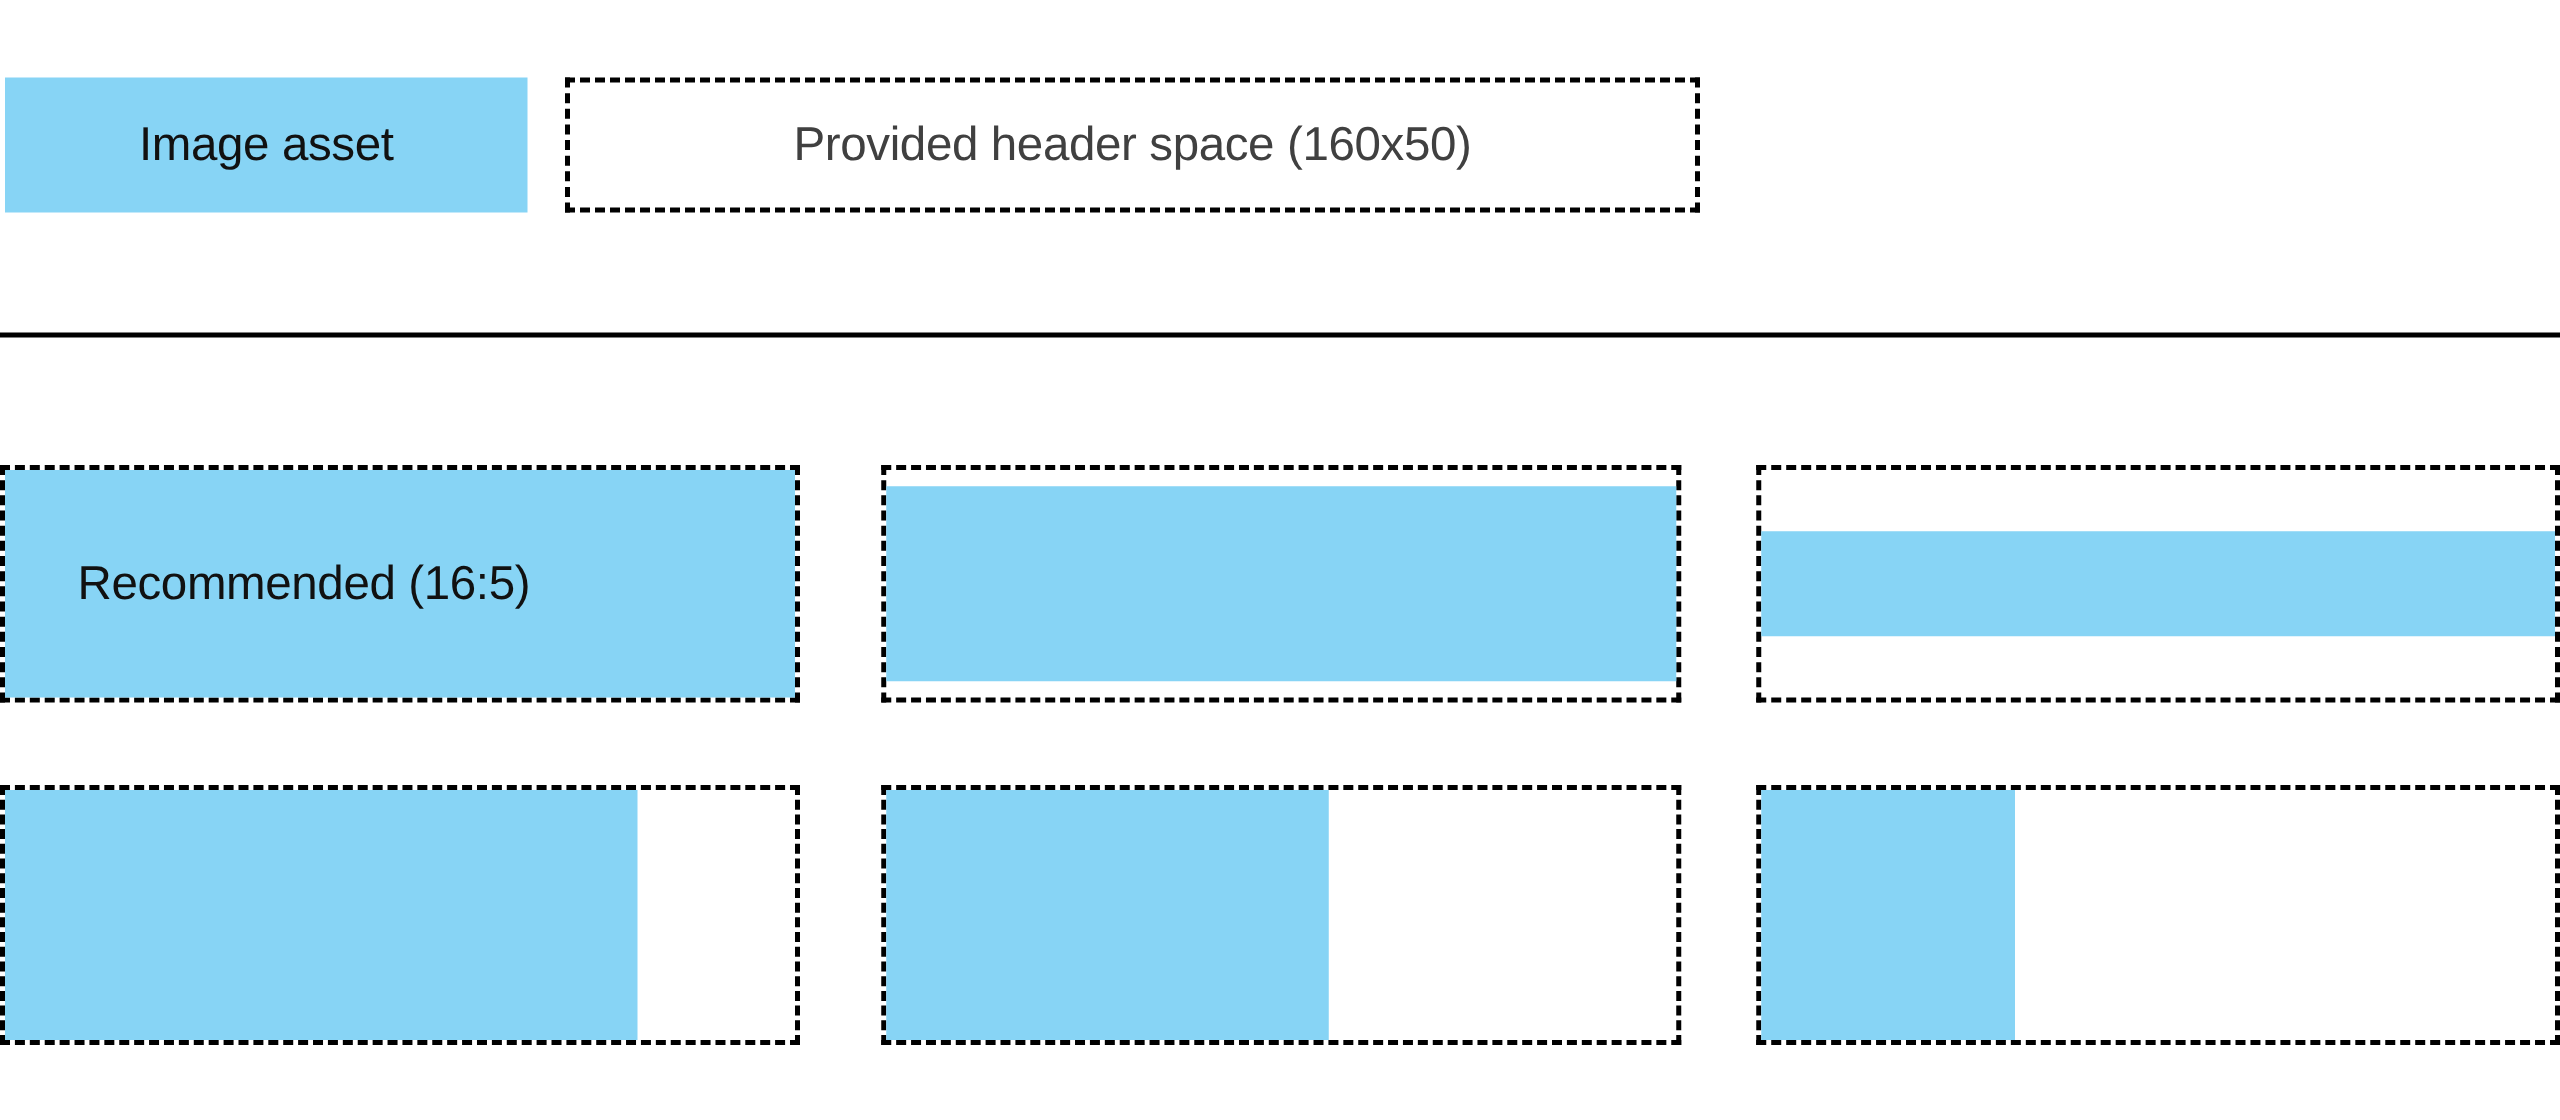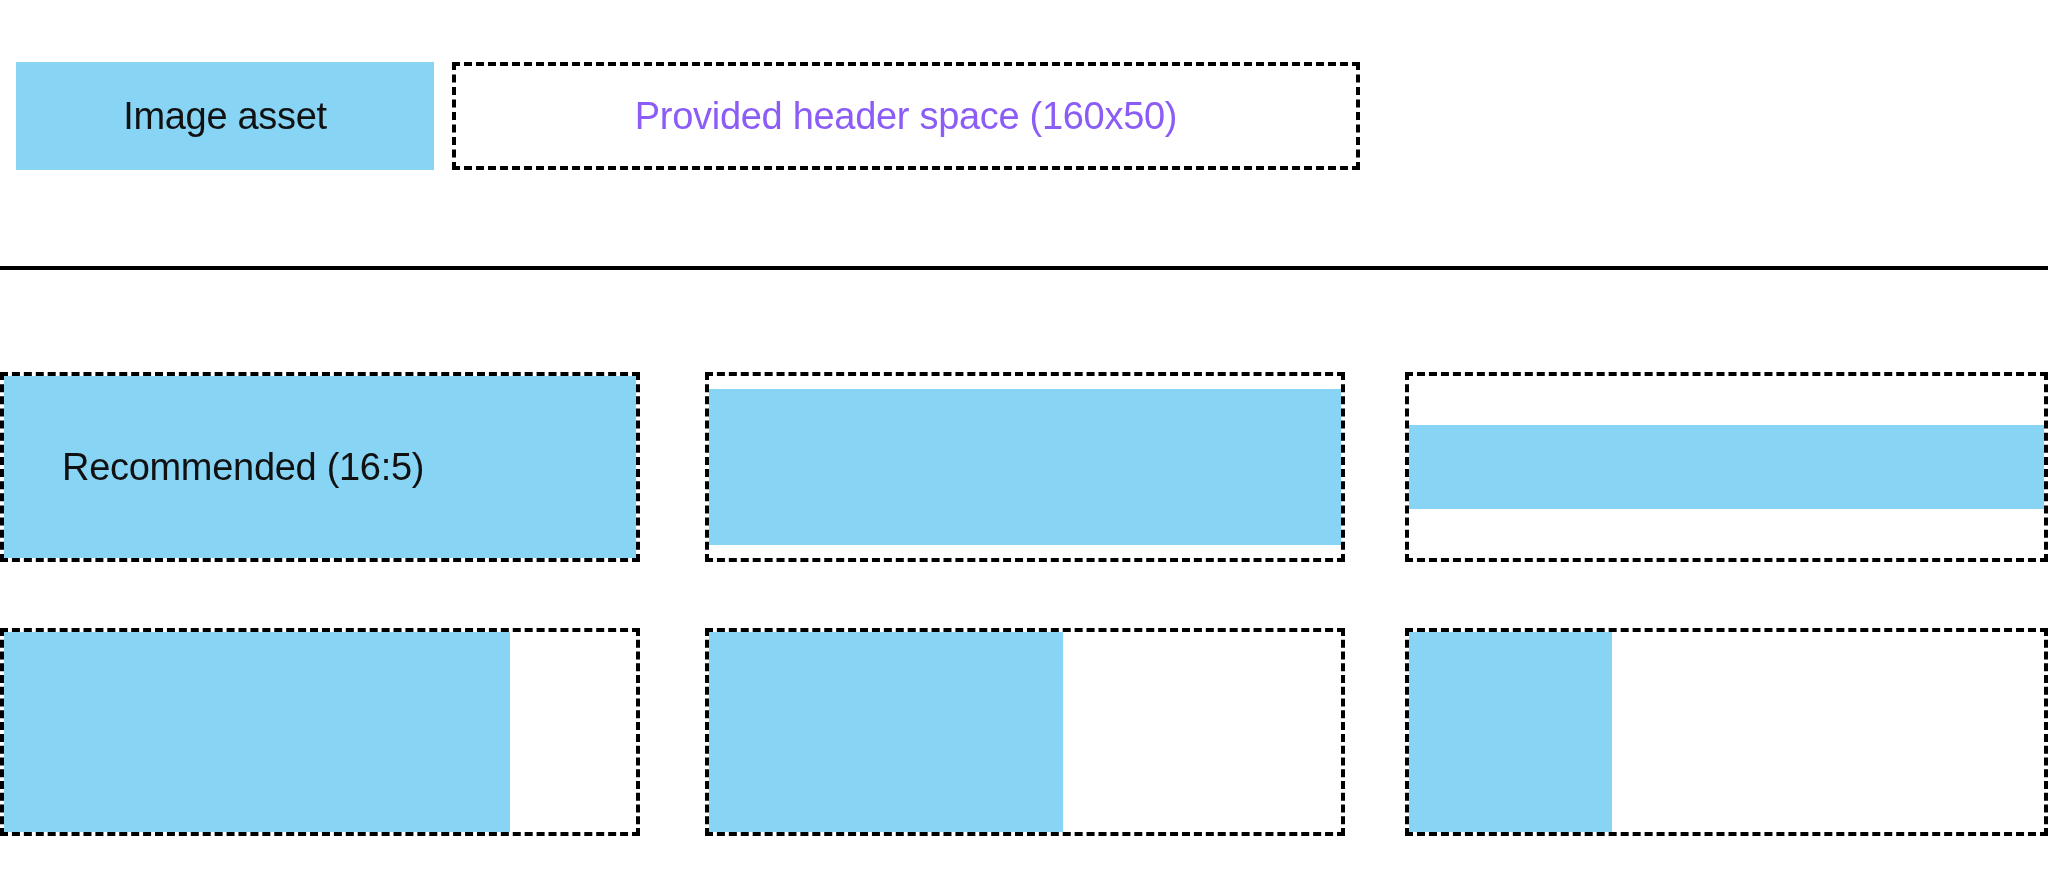--- a/index.html
+++ b/index.html
@@ -27,21 +27,21 @@
   .header-zone {
     position: absolute;
     left: 0;
     top: 62px;
     width: 2048px;
     height: 108px;
   }
 
   .asset-swatch {
     position: absolute;
-    left: 16px;
+    left: 4px;
     top: 0;
     width: 418px;
     height: 108px;
     background: #87d4f5;
     display: flex;
     align-items: center;
     justify-content: center;
   }
   .asset-swatch .lbl {
     font-size: 38px;
@@ -58,21 +58,21 @@
     height: 108px;
     border: 4px dashed #000000;
     box-sizing: border-box;
     display: flex;
     align-items: center;
     justify-content: center;
     background: #ffffff;
   }
   .header-space-box .lbl {
     font-size: 38px;
-    color: #8b5cf6;
+    color: #404040;
     letter-spacing: -0.3px;
     line-height: 1;
   }
 
   
   .divider {
     position: absolute;
     left: 0;
     top: 266px;
     width: 2048px;

